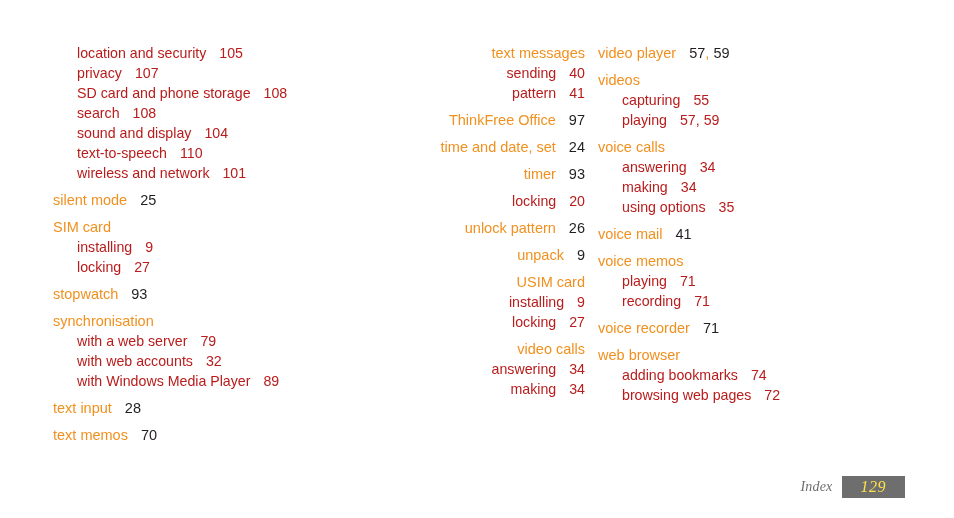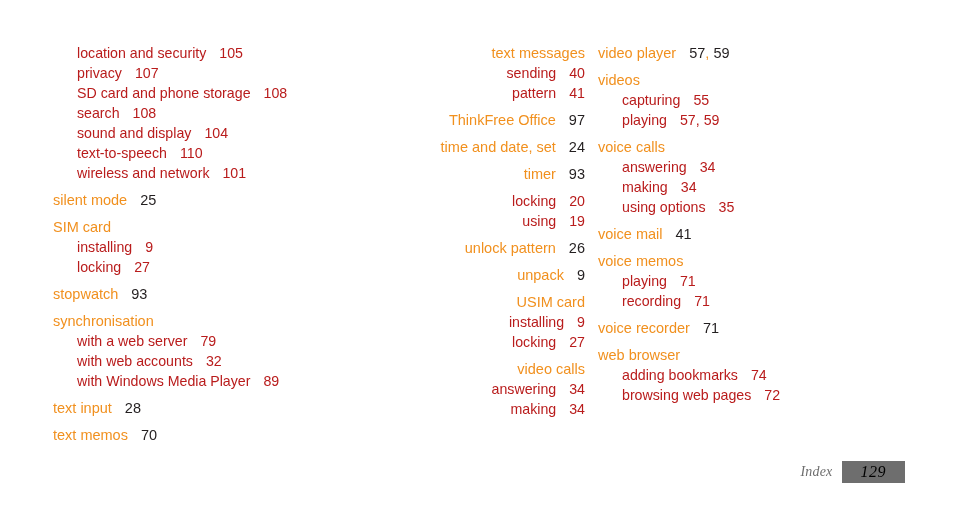--- a/index.html
+++ b/index.html
@@ -72,38 +72,38 @@
     white-space: nowrap;
   }
   .sub .pages {
     padding-left: 13px;
   }
 
   
   .footer {
     position: absolute;
     right: 49px;
-    bottom: 35px;
+    bottom: 20px;
     display: flex;
     flex-direction: row;
     align-items: center;
     height: 22px;
   }
   .footer-label {
     font-family: "Liberation Serif", serif;
     font-style: italic;
     font-size: 14px;
     color: #6E6E6E;
     letter-spacing: 0.2px;
     padding-right: 9px;
     line-height: 22px;
   }
   .footer-page {
     background: #6E6E6E;
-    color: #000000;
+    color: #fde047;
     font-family: "Liberation Serif", serif;
     font-style: italic;
     font-size: 16px;
     line-height: 22px;
     height: 22px;
     min-width: 40px;
     text-align: center;
     padding: 0 19px;
     box-sizing: border-box;
     letter-spacing: 0.5px;
@@ -168,21 +168,20 @@
         </div>
         <div class="entry">
           <div class="entry-head"><span class="term">time and date, set</span><span class="pages">24</span></div>
         </div>
         <div class="entry">
           <div class="entry-head"><span class="term">timer</span><span class="pages">93</span></div>
         </div>
         <div class="entry">
           <ul class="subs">
             <li class="sub"><span>locking</span><span class="pages">20</span></li>
-            <li class="sub"><span>using</span><span class="pages">19</span></li>
           </ul>
         </div>
         <div class="entry">
           <div class="entry-head"><span class="term">unlock pattern</span><span class="pages">26</span></div>
         </div>
         <div class="entry">
           <div class="entry-head"><span class="term">unpack</span><span class="pages">9</span></div>
         </div>
         <div class="entry">
           <div class="entry-head"><span class="term">USIM card</span></div>

